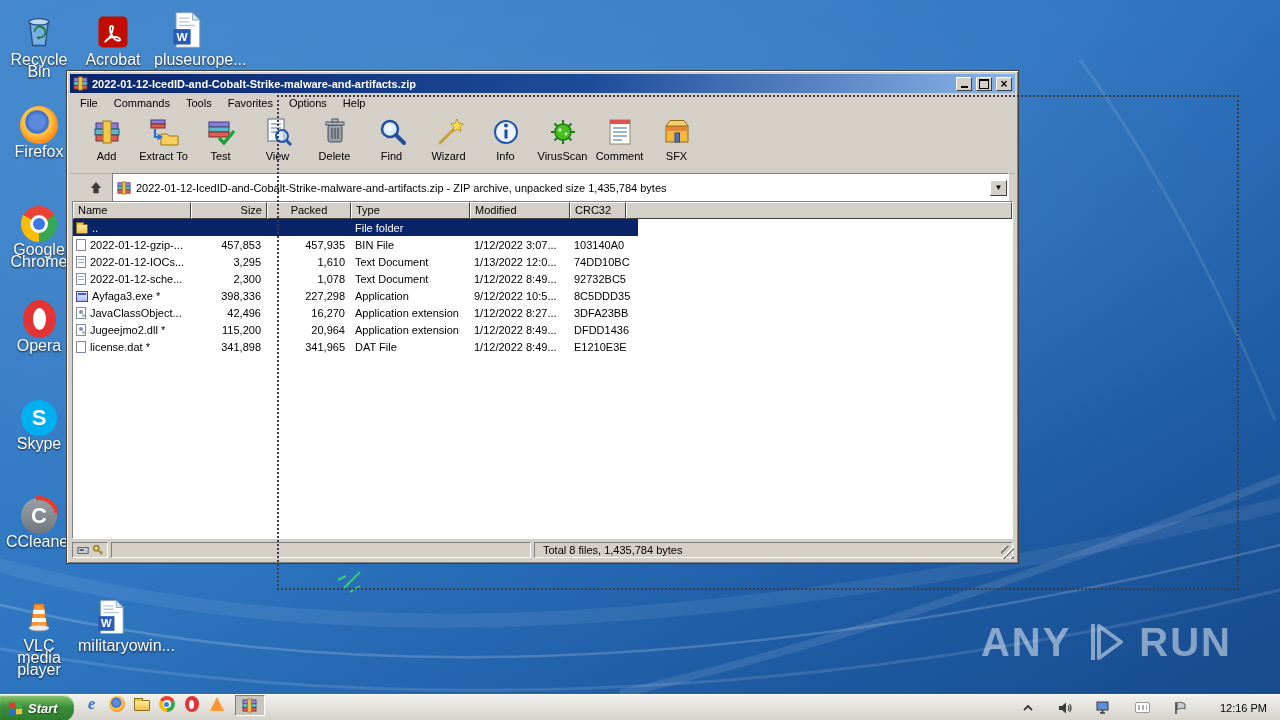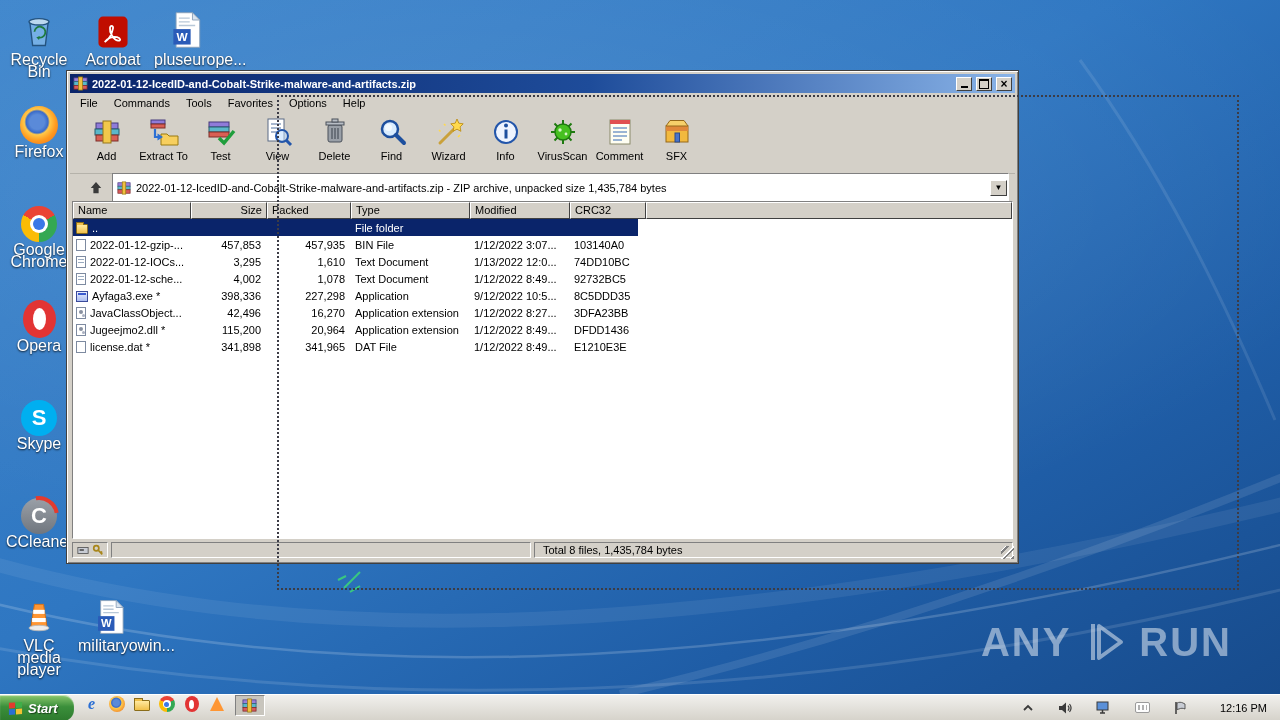--- a/index.html
+++ b/index.html
@@ -54,22 +54,22 @@
   .tool svg{width:32px;height:32px;flex:none}
   .tool span{white-space:nowrap}
   .addrbar{height:26px;flex:none;display:flex;align-items:center;gap:6px;padding:3px 6px 2px 16px}
   .up-btn{width:20px;height:18px;display:flex;align-items:center;justify-content:center}
   .combo{flex:1;height:29px;background:#fff;display:flex;align-items:center;gap:5px;padding:0 1px 0 4px;white-space:nowrap;overflow:hidden}
   .combo-text{flex:1;overflow:hidden;white-space:nowrap}
   .combo-arrow{width:17px;height:16px;display:flex;align-items:center;justify-content:center;font-size:8px;flex:none}
   .listwrap{flex:1;background:#fff;margin:1px 2px;overflow:hidden;position:relative}
   .hrow{display:flex;height:17px}
   .hcell{padding:1px 4px;white-space:nowrap;overflow:hidden;flex:none}
-  .h-name{width:118px}.h-size{width:76px;text-align:right}.h-packed{width:84px;text-align:left}
-  .h-type{width:119px}.h-mod{width:100px}.h-crc{width:76px}.h-fill{flex:1}
+  .h-name{width:118px}.h-size{width:76px;text-align:right}.h-packed{width:84px;text-align:center}
+  .h-type{width:119px}.h-mod{width:100px}.h-crc{width:56px}.h-fill{flex:1}
   .lrow{display:flex;height:17px;align-items:center;width:565px}
   .lrow.sel{background:#0a246a;color:#fff}
   .cell{white-space:nowrap;overflow:hidden;flex:none}
   .c-name{width:118px;display:flex;align-items:center;padding-left:2px}
   .c-size{width:76px;text-align:right;padding-right:6px}
   .c-packed{width:84px;text-align:right;padding-right:6px}
   .c-type{width:119px;padding-left:4px}
   .c-mod{width:100px;padding-left:4px}
   .c-crc{width:68px;padding-left:4px}
   .statusbar{height:20px;flex:none;display:flex;align-items:center;gap:3px;padding:1px 2px 1px 2px;position:relative}
@@ -422,21 +422,21 @@
       <div class="cell c-packed">1,610</div>
       <div class="cell c-type">Text Document</div>
       <div class="cell c-mod">1/13/2022 12:0...</div>
       <div class="cell c-crc">74DD10BC</div>
     </div>
     <div class="lrow">
       <div class="cell c-name">
           <span class="fi fi-text"></span>
           <span>2022-01-12-sche...</span>
         </div>
-      <div class="cell c-size">4,002</div>
+      <div class="cell c-size">2,300</div>
       <div class="cell c-packed">1,078</div>
       <div class="cell c-type">Text Document</div>
       <div class="cell c-mod">1/12/2022 8:49...</div>
       <div class="cell c-crc">92732BC5</div>
     </div>
     <div class="lrow">
       <div class="cell c-name">
           <span class="fi fi-app"></span>
           <span>Ayfaga3.exe *</span>
         </div>

